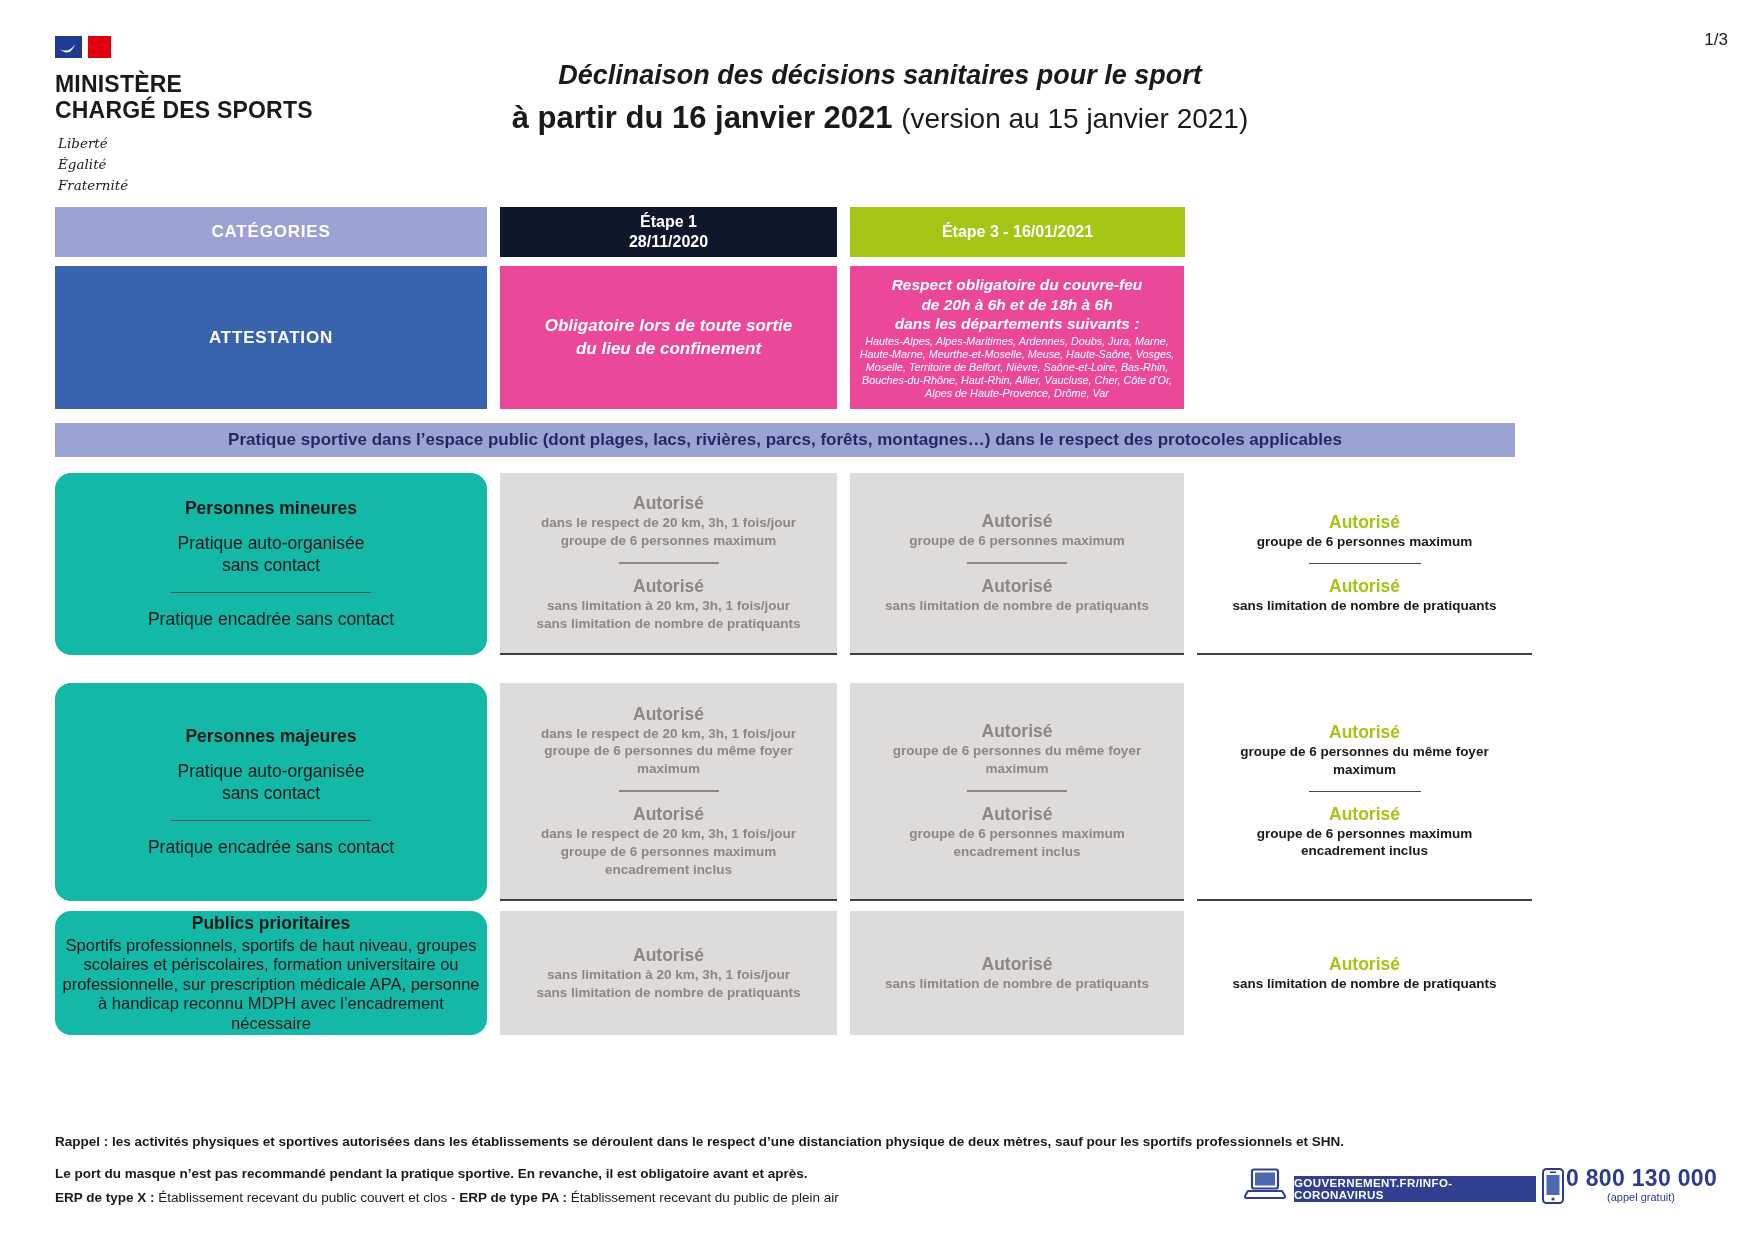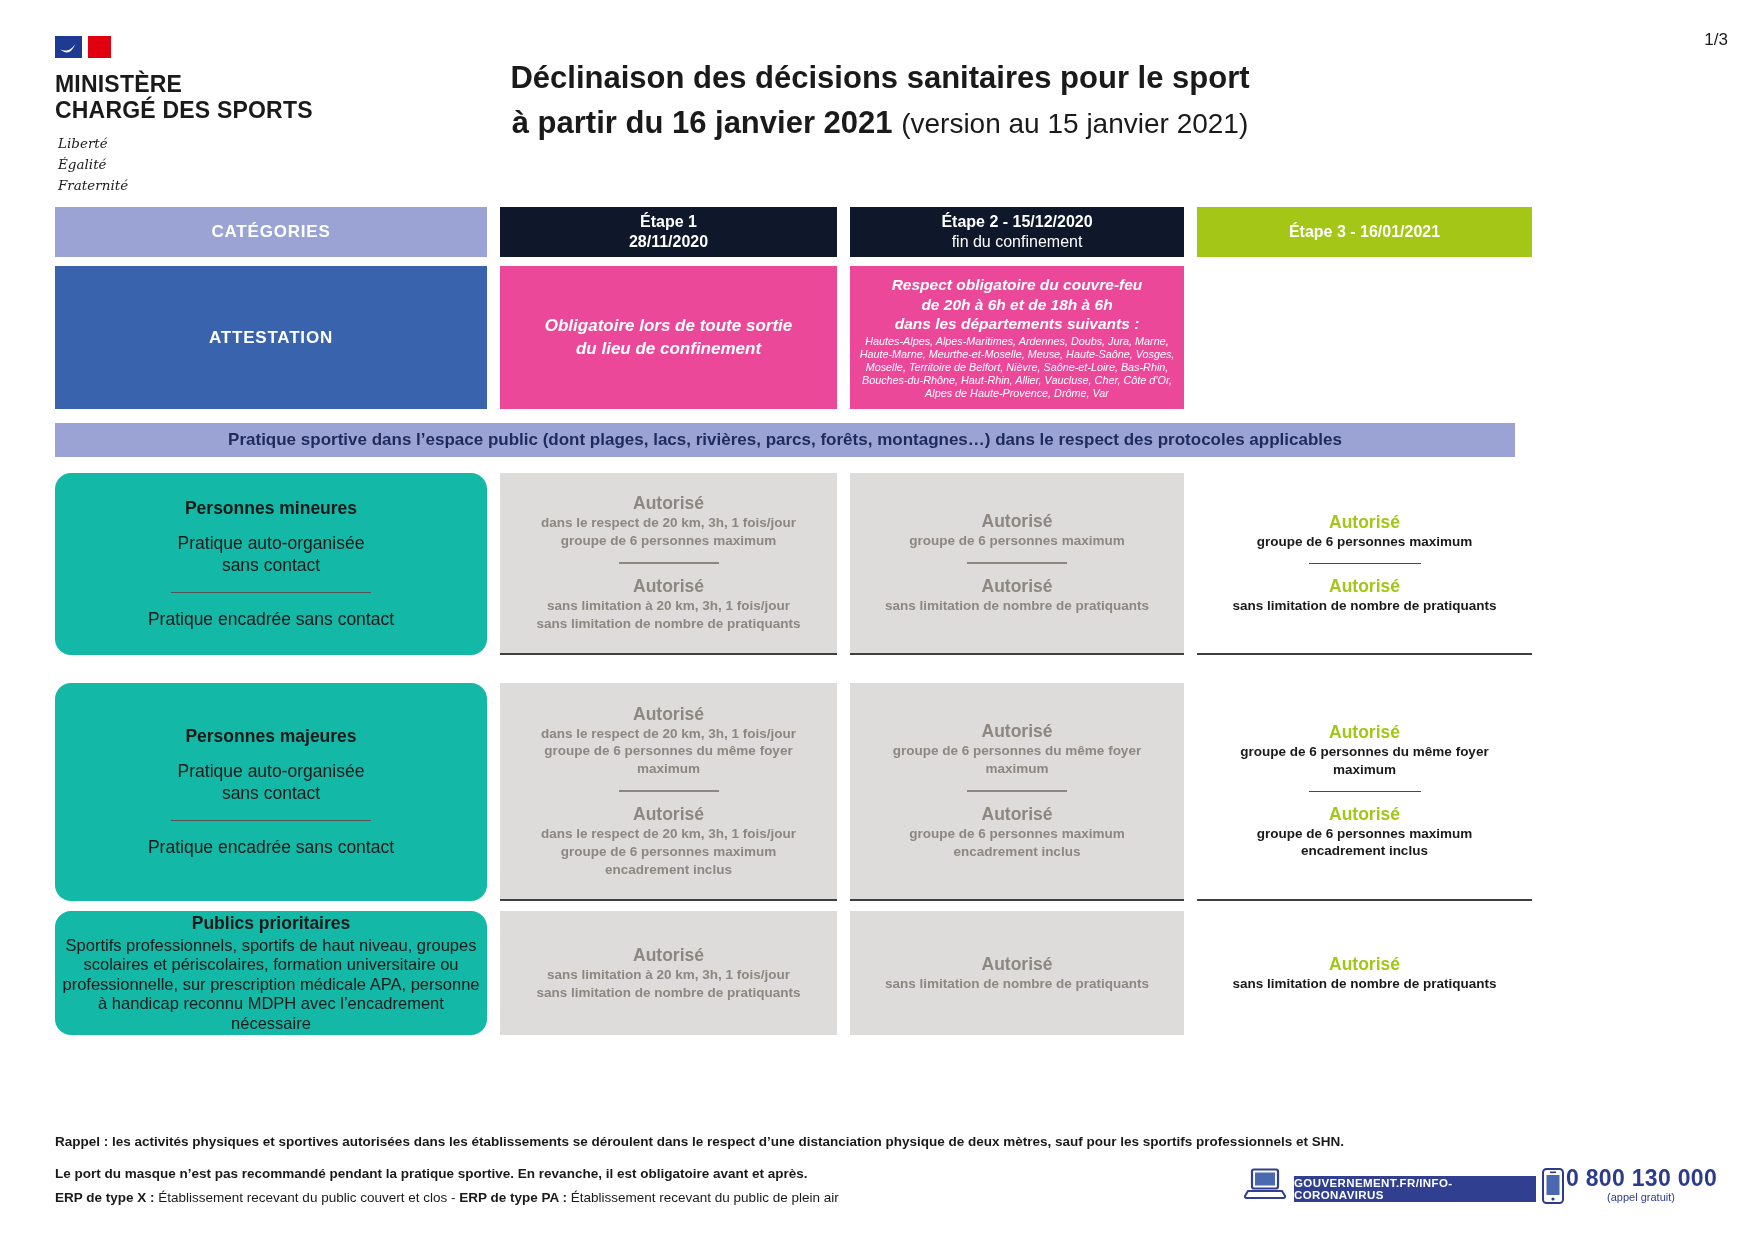--- a/index.html
+++ b/index.html
@@ -7,21 +7,21 @@
     width:1754px;height:1240px;position:relative;overflow:hidden;
     background:#ffffff;color:#1a1a1a;
     font-family:"Liberation Sans",sans-serif;
   }
   
   .logo{position:absolute;left:55px;top:36px;}
   .ministry{font-size:23px;font-weight:700;line-height:1.15;letter-spacing:.2px;margin-top:9px;}
   .motto{font-family:"DejaVu Serif",serif;font-style:italic;font-size:13.5px;line-height:1.55;margin-top:9px;margin-left:3px;}
   .page-num{position:absolute;right:26px;top:30px;font-size:17px;}
   .title-block{position:absolute;left:340px;top:60px;width:1080px;text-align:center;}
-  .title-l1{font-size:31px;font-weight:700;}
+  .title-l1{font-size:27px;font-weight:700;font-style:italic;}
   .title-l2{font-size:31px;font-weight:700;margin-top:9px;}
   .title-l2 .light{font-size:28px;font-weight:400;}
   
   .row{position:absolute;left:55px;width:1460px;display:flex;align-items:stretch;}
   .c1{width:432px;flex:none;}
   .c2{width:337px;flex:none;margin-left:13px;}
   .c3{width:334px;flex:none;margin-left:13px;}
   .c4{width:335px;flex:none;margin-left:13px;}
   .cc{display:flex;flex-direction:column;align-items:center;justify-content:center;
       text-align:center;box-sizing:border-box;}
@@ -104,24 +104,20 @@
     <span class="light">(version au 15 janvier 2021)</span>
   </div>
 </div>
 
 <div class="row r-header">
   <div class="c1 cc cat-head">CATÉGORIES</div>
   <div class="c2 cc e-head">
     <div class="b">Étape 1</div>
     <div class="b">28/11/2020</div>
   </div>
-  <div class="c3 cc e-head">
-    <div class="b">Étape 2 - 15/12/2020</div>
-    <div>fin du confinement</div>
-  </div>
   <div class="c4 cc e3-head">Étape 3 - 16/01/2021</div>
 </div>
 
 <div class="row r-att">
   <div class="c1 cc att-label">ATTESTATION</div>
   <div class="c2 cc att-c">
     <div class="big">Obligatoire lors de toute sortie</div>
     <div class="big">du lieu de confinement</div>
   </div>
   <div class="c3 cc att-c">

